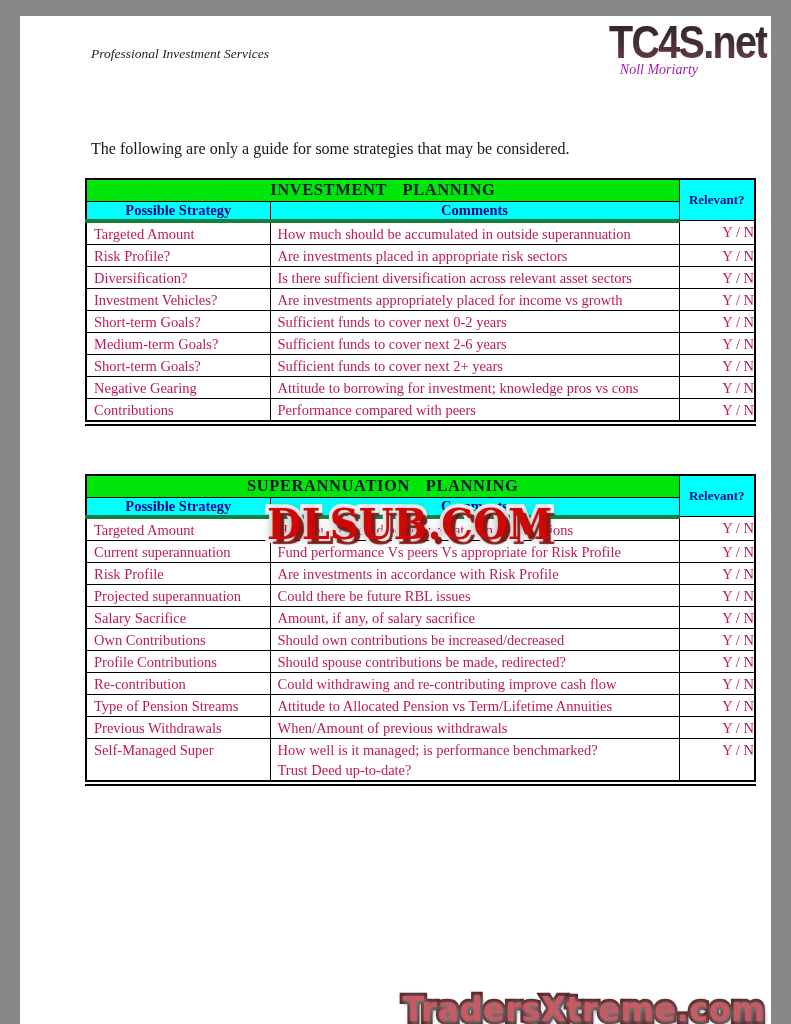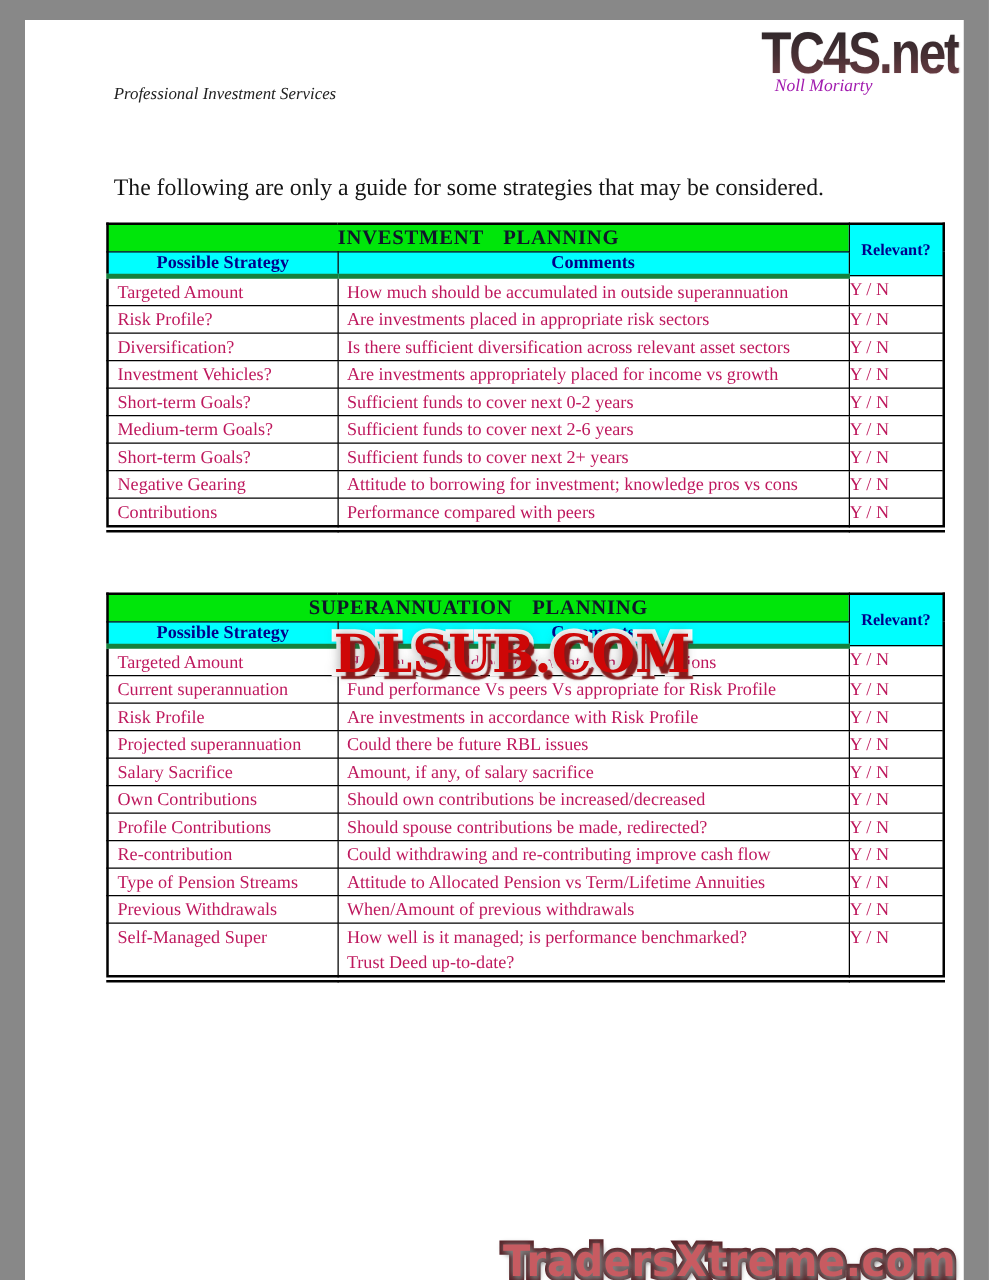--- a/index.html
+++ b/index.html
@@ -14,37 +14,37 @@
     position:absolute; top:-2px; right:4px;
     font-family:"Liberation Sans", sans-serif; font-weight:bold;
     font-size:47px; letter-spacing:-2px;
     transform:scaleX(.84); transform-origin:100% 0;
     background:linear-gradient(180deg,#2c282b 18%, #45３135 50%, #4a3236 55%, #7d464d 88%);
     background:linear-gradient(180deg,#2c282b 18%, #4a3236 55%, #7d464d 88%);
     -webkit-background-clip:text; background-clip:text; color:transparent;
     text-shadow:0 0 1px rgba(60,40,45,.25);
   }
   .byline-left {
-    position:absolute; left:71px; top:51px;
+    position:absolute; left:71px; top:30px;
     font-style:italic; font-size:13.5px; color:#222;
   }
   .byline-right {
     position:absolute; right:73px; top:46px;
     font-style:italic; font-size:14px; color:#a21caf;
   }
   .title-box {
     position:absolute; left:65px; top:80px; width:662px; height:26px;
     border:1px solid #3a3a3a; background:#fff;
     text-align:center; line-height:25px;
     font-size:17.5px; font-weight:bold; letter-spacing:.5px; word-spacing:14px;
     color:#0d0d0d;
   }
   .intro {
     position:absolute; left:71px; top:124px;
-    font-size:19px; color:#151515;
+    font-size:16px; color:#151515;
   }
   
   table.plan-table {
     position:absolute; left:65px; width:669px;
     border-collapse:collapse; table-layout:fixed;
     border:2px solid #000;
     border-bottom:6px double #000;
     background:#fff;
   }
   #table1 { top:162px; }
@@ -63,21 +63,21 @@
   th.relevant-head { font-size:13px; }
   .plan-table thead tr:last-child th { border-bottom:4px solid #15803d; }
   .plan-table tbody td {
     font-size:14.5px; color:#be185d;
     vertical-align:top; line-height:20px;
     padding:1px 6px 0 7px;
     white-space:pre-line; overflow:hidden;
   }
   #table1 tbody td { height:21px; }
   #table2 tbody td { height:20px; }
-  .plan-table tbody td.relevant-cell { text-align:left; padding:1px 0 0 0; }
+  .plan-table tbody td.relevant-cell { text-align:right; padding:1px 0 0 0; }
   
   .watermark {
     position:absolute; left:247px; top:484px;
     font-family:"DejaVu Serif", serif; font-weight:bold;
     font-size:40px; letter-spacing:0px;
     color:#ce0707;
     -webkit-text-stroke:7px #ffffff; paint-order:stroke fill;
     text-shadow:4px 5px 1px rgba(122,6,6,.9), 0 0 9px rgba(70,70,70,.55);
     transform:scaleY(1.05);
   }

